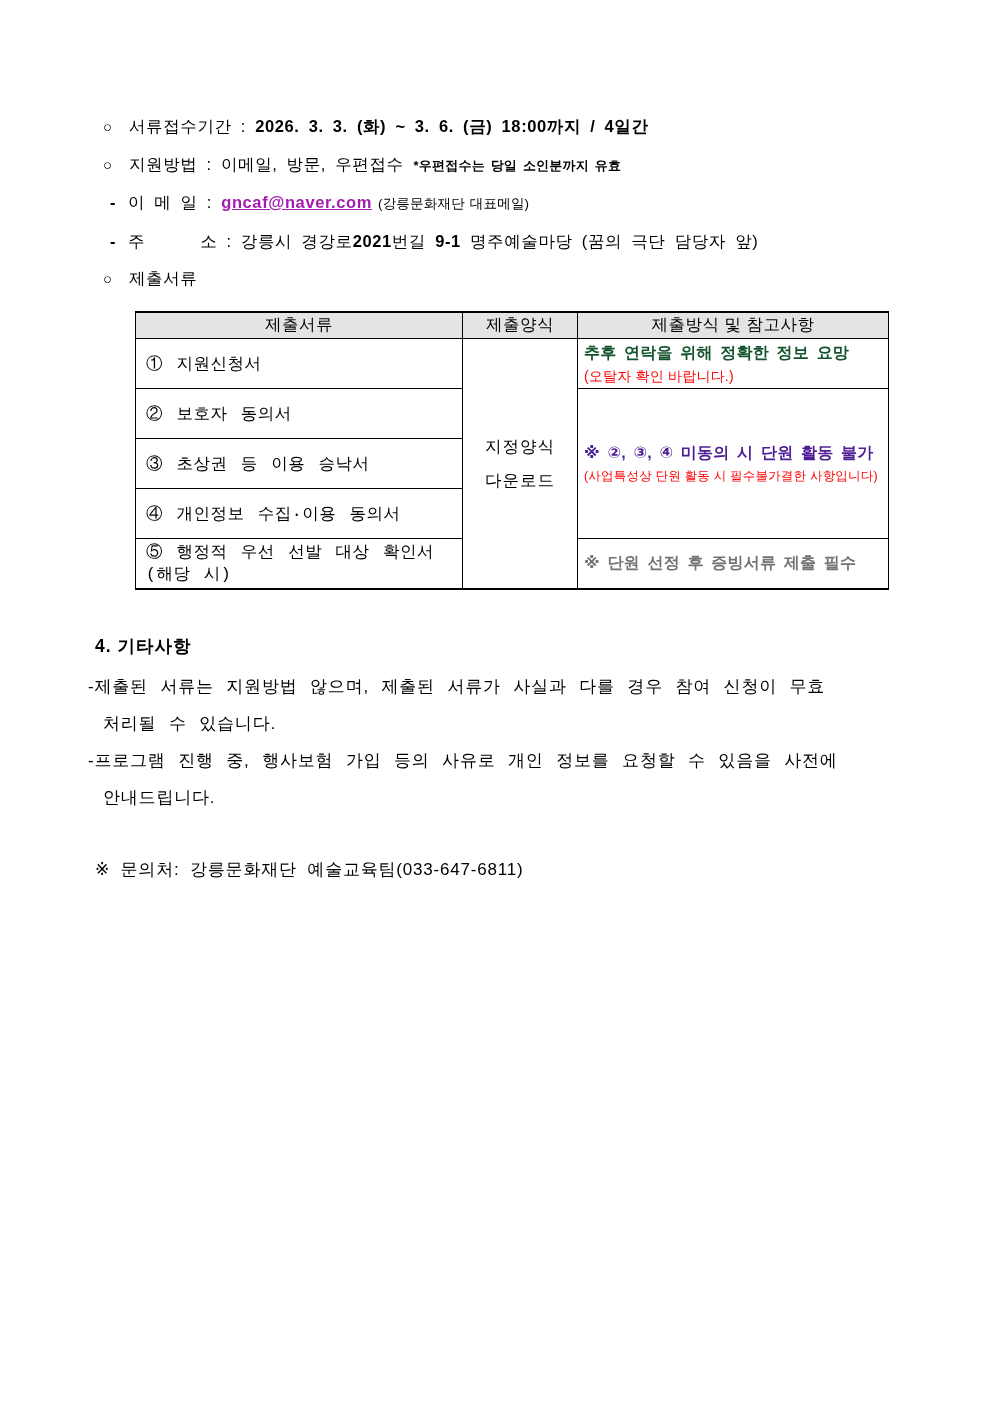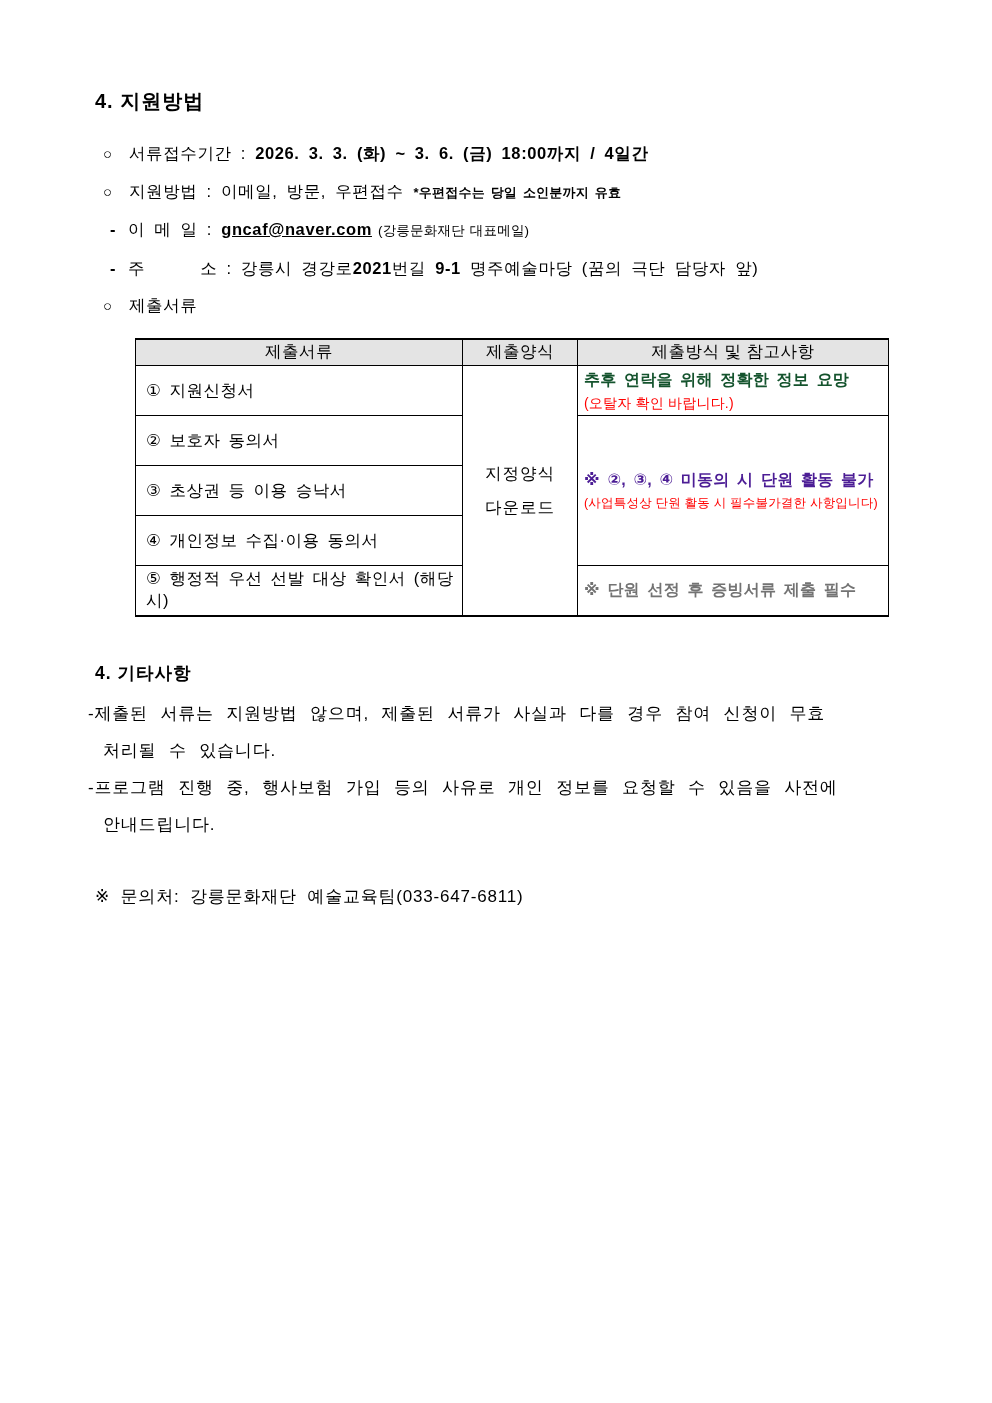--- a/index.html
+++ b/index.html
@@ -37,53 +37,52 @@
     border-top: 2.5px solid #000;
     border-bottom: 2.5px solid #000;
     table-layout: fixed;
   }
   table.docs th, table.docs td { border: 1px solid #000; }
   table.docs th {
     height: 27px; font-weight: 400; font-size: 16.5px;
     text-align: center; letter-spacing: 0.5px;
   }
   table.docs td { height: 50px; font-size: 16.5px; vertical-align: middle; }
-  td.c1 { padding-left: 10px; letter-spacing: 0.5px; word-spacing: 3px; }
+  td.c1 { padding-left: 10px; letter-spacing: 0.5px; word-spacing: 3px; font-family: Liberation Mono, monospace; }
   td.c2 { text-align: center; line-height: 34px; letter-spacing: 1px; }
   td.c3 { padding-left: 6px; }
   .note-blue { font-weight: bold; font-size: 16px; letter-spacing: 0.2px; word-spacing: 3px; line-height: 24px; white-space: nowrap; }
   .note-red { font-size: 14px; line-height: 22px; letter-spacing: 0.2px; white-space: nowrap; }
   .note-red.condensed { font-size: 12.5px; }
 
   
   .etc-title { font-size: 17.5px; font-weight: bold; letter-spacing: 1px; margin: 44px 0 0 7px; }
   .etc-paras { margin-top: 10px; }
   .para-line { font-size: 17px; line-height: 37px; letter-spacing: 0.8px; word-spacing: 7px; white-space: nowrap; }
   .para-cont { margin-left: 15px; }
   .contact-line { margin: 42px 0 0 7px; font-size: 17px; letter-spacing: 0.8px; word-spacing: 5px; }
 </style>
 </head>
 <body>
 
 <div class="page">
 
-  <div class="sec-title">4. 지원방법</div>
 
   <div class="apply-list">
 
     <div class="line bullet-line">
       <span class="bullet">○</span><span class="pre">서류접수기간 : </span><span class="b">2026. 3. 3. (화) ~ 3. 6. (금) 18:00까지 / 4일간</span>
     </div>
 
     <div class="line bullet-line">
       <span class="bullet">○</span><span>지원방법 : 이메일, 방문, 우편접수</span><span class="small-note">*우편접수는 당일 소인분까지 유효</span>
     </div>
 
     <div class="line dash-line">
-      <span class="dash">-</span><span class="pre">이 메 일 : </span><a class="email" href="#" style="color:#000000">gncaf@naver.com</a><span class="small-plain">(강릉문화재단 대표메일)</span>
+      <span class="dash">-</span><span class="pre">이 메 일 : </span><a class="email" href="#" style="color:#a21caf">gncaf@naver.com</a><span class="small-plain">(강릉문화재단 대표메일)</span>
     </div>
 
     <div class="line dash-line">
       <span class="dash">-</span><span class="pre">주      소 : </span><span>강릉시 경강로</span><span class="b">2021</span><span class="pre">번길 </span><span class="b">9-1</span><span class="pre"> 명주예술마당 (꿈의 극단 담당자 앞)</span>
     </div>
 
     <div class="line bullet-line">
       <span class="bullet">○</span><span>제출서류</span>
     </div>
 

